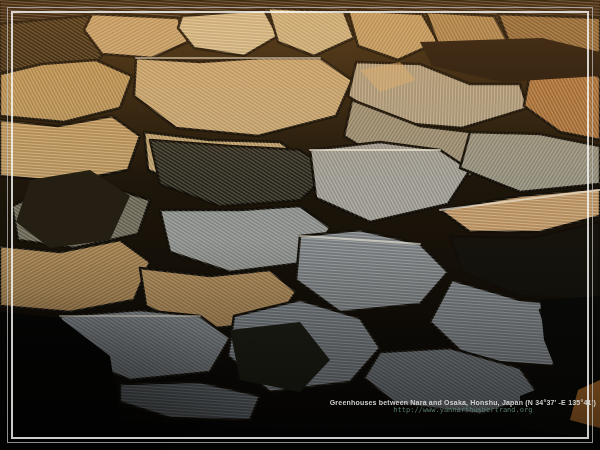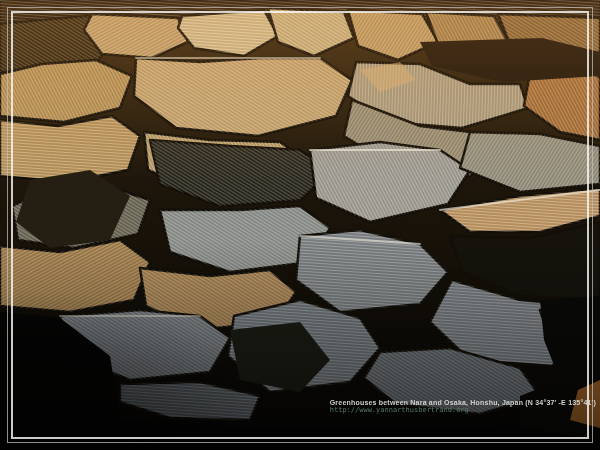--- a/index.html
+++ b/index.html
@@ -9,21 +9,21 @@
     font-family: "Liberation Sans", sans-serif;
     position: relative;
   }
   .wallpaper { position: absolute; inset: 0; width: 600px; height: 450px; }
   svg { display: block; }
   .frame-line { position: absolute; pointer-events: none; z-index: 2; }
   .frame-outer { inset: 7px; border: 1px solid rgba(190,190,188,0.75); }
   .frame-inner { inset: 11px; border: 2px solid rgba(248,248,246,0.82); }
   .caption {
     position: absolute; right: 4px; bottom: 36px;
-    text-align: left; z-index: 3; white-space: nowrap;
+    text-align: center; z-index: 3; white-space: nowrap;
   }
   .caption-title {
     display: block;
     font-size: 7px; font-weight: bold; letter-spacing: 0.2px;
     color: #cfcfcf; line-height: 7px;
   }
   .caption-url {
     display: block;
     font-family: "DejaVu Sans Mono", monospace;
     font-size: 7px; color: #54796c; line-height: 8px;

